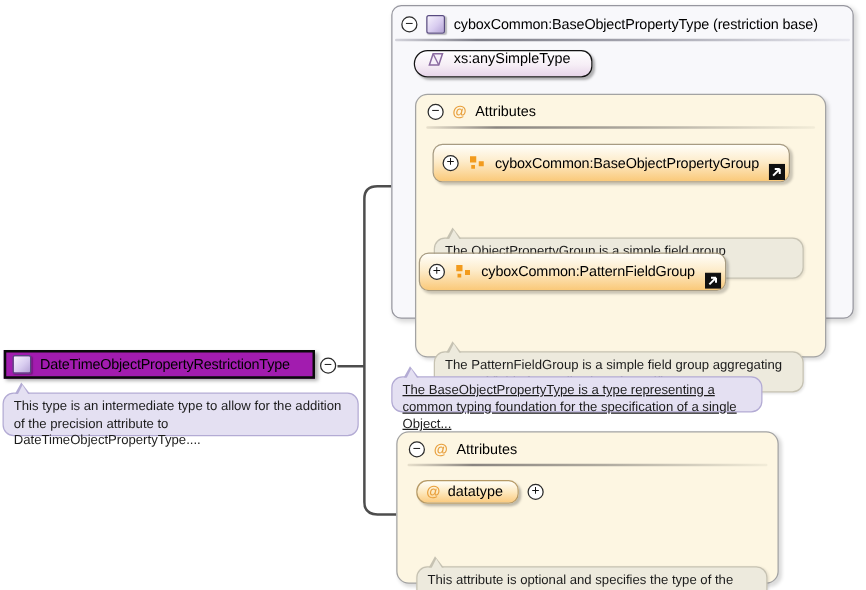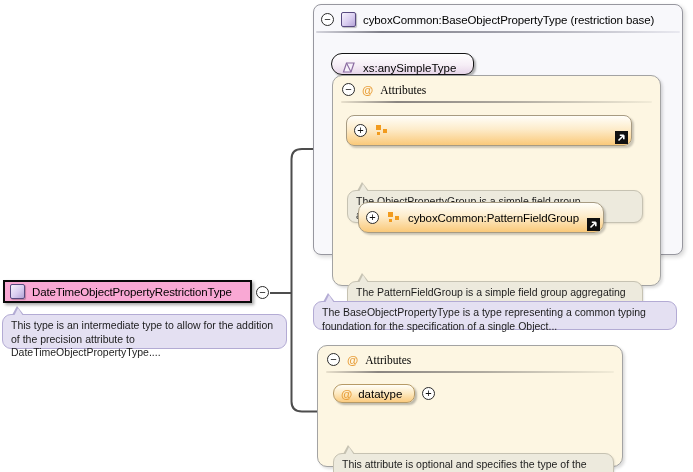--- a/index.html
+++ b/index.html
@@ -45,51 +45,51 @@
     border-left:4px solid transparent; border-right:5px solid transparent;
     border-bottom:8px solid var(--ptr-fill,#e4e0f2);
   }
   .callout.lavender { background:#e4e0f2; border:1px solid #b3abd4; --ptr-border:#b3abd4; --ptr-fill:#e4e0f2; }
   .callout.beige { background:#edeadd; border:1px solid #c6c2b2; --ptr-border:#c6c2b2; --ptr-fill:#edeadd;
                    box-shadow:1px 1px 2px rgba(0,0,0,0.10);margin-top:32px; }
 
   
   .left-node {
     position:absolute; left:3px; top:280px; width:249px; height:23px; z-index:2;
-    background:#f9a8d4; border:2px solid #0a0a0a; box-shadow:2px 2px 3px rgba(0,0,0,0.35);
+    background:#a21caf; border:2px solid #0a0a0a; box-shadow:2px 2px 3px rgba(0,0,0,0.35);
     display:flex; align-items:center; gap:7px; padding:0 5px;
   }
   .left-node .title { font-size:11.5px; white-space:nowrap; letter-spacing:-0.15px; }
   .left-toggle { position:absolute; left:256px; top:286px; z-index:2; }
 
   
   .base-panel {
     position:absolute; left:313px; top:4px; width:370px; height:251px; z-index:2;
     background:#f8f8fb; border:1px solid #97979f; border-radius:8px;
     box-shadow:2px 2px 4px rgba(0,0,0,0.16);
   }
   .base-panel .hdr { display:flex; align-items:center; gap:7px; padding:7px 8px 0 7px; }
   .base-panel .hdr .title { font-size:11.5px; white-space:nowrap; letter-spacing:-0.1px; }
 
   .simple-pill {
     position:absolute; left:17px; top:35px; width:143px; height:22px;
     background:linear-gradient(to bottom,#ffffff 0%,#f6eef6 55%,#e7d5e9 100%);
     border:1.5px solid #141414; border-radius:11px 9px 9px 11px;
     box-shadow:2px 2px 2px rgba(0,0,0,0.3);
-    display:flex; align-items:flex-end; gap:7px; padding:0 0 0 9px;margin-top:13px;
+    display:flex; align-items:flex-start; gap:7px; padding:0 0 0 9px;
   }
   .simple-pill .title { font-size:11.5px; white-space:nowrap; }
 
   .attrs-box {
     background:#fdf6e2; border:1px solid #a3a3a3; border-radius:10px;
     box-shadow:2px 2px 3px rgba(0,0,0,0.14); position:absolute;
   }
   .attrs-box.first { left:18px; top:70px; width:329px; height:211px; }
   .attrs-box .hdr { display:flex; align-items:center; gap:7px; padding:7px 9px 0 9px; }
-  .attrs-box .hdr .label { font-size:11.5px;font-family:Liberation Serif, serif; }
+  .attrs-box .hdr .label { font-size:11.5px; }
   .attrs-box .hdr-divider { margin:5px 8px 0 8px;
     background:linear-gradient(to right,#e8e0cc 0%,#8a8580 18%,#b0aba0 55%,#f2ecd8 100%); }
 
   .group-box {
     position:absolute; height:31px;
     background:linear-gradient(to bottom,#fffef9 0%,#fdeccb 45%,#fac979 100%);
     border:1px solid #a79b82; border-radius:8px;
     box-shadow:2px 2px 2px rgba(0,0,0,0.20);
     display:flex; align-items:center; gap:8px; padding:0 6px 0 7px;
   }
@@ -153,53 +153,54 @@
       </div>
       <div class="hdr-divider"></div>
 
       <div class="group-box" style="left:13px; top:39px; width:286px;">
         <span class="toggle plus"></span>
         <svg width="13" height="13" viewBox="0 0 13 13">
           <rect x="1" y="1" width="5" height="5" fill="#f29b1d"></rect>
           <rect x="2" y="8" width="3" height="3" fill="#f29b1d"></rect>
           <rect x="8" y="5" width="4" height="4" fill="#f29b1d"></rect>
         </svg>
+        <span class="title">cyboxCommon:BaseObjectPropertyGroup</span>
         <span class="link-arrow">
           <svg width="13" height="13" viewBox="0 0 13 13">
             <rect x="0.5" y="0.5" width="12" height="12" fill="#101010" stroke="#101010"></rect>
             <path d="M3.5 9.5 L8.8 4.2 M8.8 4.2 H4.8 M8.8 4.2 V8.2" fill="none" stroke="#fff" stroke-width="1.6"></path>
           </svg>
         </span>
       </div>
       <div class="callout beige" style="left:14px; top:82px; width:296px; height:33px;">
         <span>The ObjectPropertyGroup is a simple field group aggregating a set of fields for Object Properties.</span>
       </div>
 
-      <div class="group-box" style="left:25px; top:126px; width:246px;border-radius:10px;">
+      <div class="group-box" style="left:2px; top:126px; width:246px;">
         <span class="toggle plus"></span>
         <svg width="13" height="13" viewBox="0 0 13 13">
           <rect x="1" y="1" width="5" height="5" fill="#f29b1d"></rect>
           <rect x="2" y="8" width="3" height="3" fill="#f29b1d"></rect>
           <rect x="8" y="5" width="4" height="4" fill="#f29b1d"></rect>
         </svg>
         <span class="title">cyboxCommon:PatternFieldGroup</span>
         <span class="link-arrow">
           <svg width="13" height="13" viewBox="0 0 13 13">
             <rect x="0.5" y="0.5" width="12" height="12" fill="#101010" stroke="#101010"></rect>
             <path d="M3.5 9.5 L8.8 4.2 M8.8 4.2 H4.8 M8.8 4.2 V8.2" fill="none" stroke="#fff" stroke-width="1.6"></path>
           </svg>
         </span>
       </div>
       <div class="callout beige" style="left:14px; top:173px; width:296px; height:33px;">
         <span>The PatternFieldGroup is a simple field group aggregating a set of fields for application of specifies.</span>
       </div>
     </div>
   </div>
 
-  <div class="callout lavender" style="left:313px; top:301px; width:364px; height:29px; z-index:2;">
+  <div class="callout lavender" style="left:313px; top:301px; width:297px; height:29px; z-index:2;text-decoration:underline;">
     <span>The BaseObjectPropertyType is a type representing a common typing foundation for the specification of a single Object...</span>
   </div>
 
   <div class="attrs-box second">
     <div class="hdr">
       <span class="toggle minus"></span>
       <span class="at-glyph">@</span>
       <span class="label">Attributes</span>
     </div>
     <div class="hdr-divider"></div>

